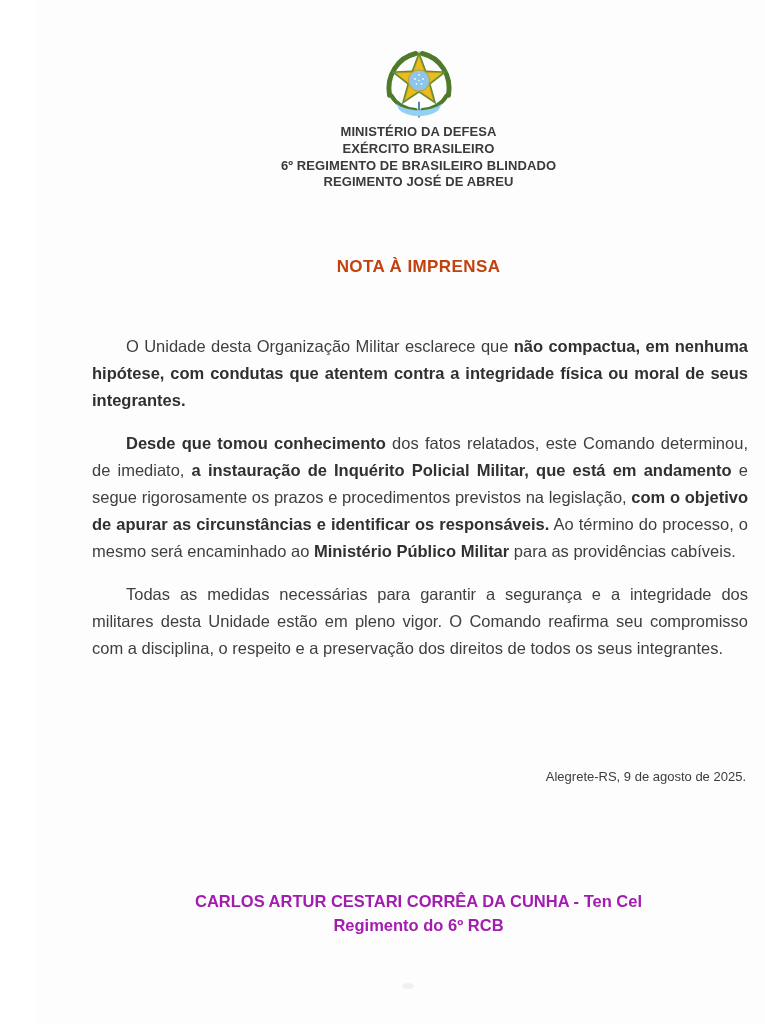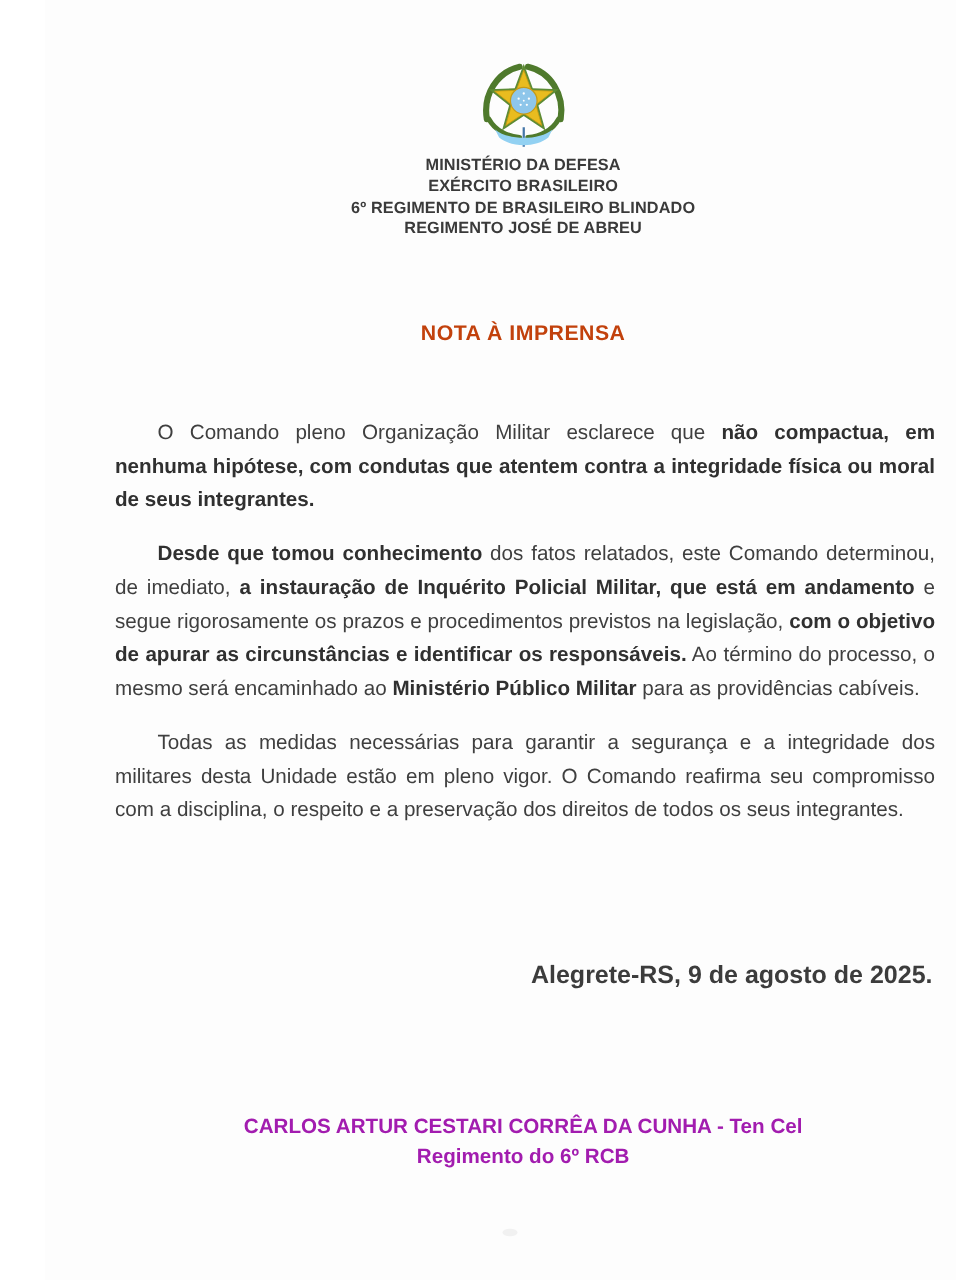--- a/index.html
+++ b/index.html
@@ -31,21 +31,21 @@
   .body-text{
     position:absolute;top:333px;left:56px;width:656px;
     font-size:16.5px;line-height:27.2px;
     text-align:justify;color:var(--ink,#3f3f3f);
   }
   .para{margin:0 0 15px 0;text-indent:34px;}
   .para .b{font-weight:bold;color:#303030;}
   
   .dateline{
     position:absolute;top:769px;right:55px;
-    font-size:20px;color:#3c3c3c;font-weight:bold;
+    font-size:13px;color:#3c3c3c;
   }
   
   .signature{
     position:absolute;top:889px;left:0;right:0;
     text-align:center;font-weight:bold;
     font-size:16.5px;line-height:24px;color:#a21caf;
   }
   
   .scan-artifact{
     position:absolute;left:366px;top:983px;width:12px;height:6px;
@@ -94,21 +94,21 @@
   <div class="org-block">
       <div>MINISTÉRIO DA DEFESA</div>
       <div>EXÉRCITO BRASILEIRO</div>
       <div>6º REGIMENTO DE BRASILEIRO BLINDADO</div>
       <div>REGIMENTO JOSÉ DE ABREU</div>
     </div>
 
   <div class="doc-title">NOTA À IMPRENSA</div>
 
   <div class="body-text">
-      <p class="para"><span>O Comando pleno Organização Militar esclarece que </span><span class="b">não compactua, em nenhuma hipótese, com condutas que atentem contra a integridade física ou moral de seus integrantes.</span></p>
+      <p class="para"><span>O Unidade desta Organização Militar esclarece que </span><span class="b">não compactua, em nenhuma hipótese, com condutas que atentem contra a integridade física ou moral de seus integrantes.</span></p>
       <p class="para"><span class="b">Desde que tomou conhecimento</span><span> dos fatos relatados, este Comando determinou, de imediato, </span><span class="b">a instauração de Inquérito Policial Militar, que está em andamento</span><span> e segue rigorosamente os prazos e procedimentos previstos na legislação, </span><span class="b">com o objetivo de apurar as circunstâncias e identificar os responsáveis.</span><span> Ao término do processo, o mesmo será encaminhado ao </span><span class="b">Ministério Público Militar</span><span> para as providências cabíveis.</span></p>
       <p class="para"><span>Todas as medidas necessárias para garantir a segurança e a integridade dos militares desta Unidade estão em pleno vigor. O Comando reafirma seu compromisso com a disciplina, o respeito e a preservação dos direitos de todos os seus integrantes.</span></p>
     </div>
 
   <div class="dateline">Alegrete-RS, 9 de agosto de 2025.</div>
 
   <div class="signature">
     <div>CARLOS ARTUR CESTARI CORRÊA DA CUNHA - Ten Cel</div>
     <div>Regimento do 6º RCB</div>
   </div>

